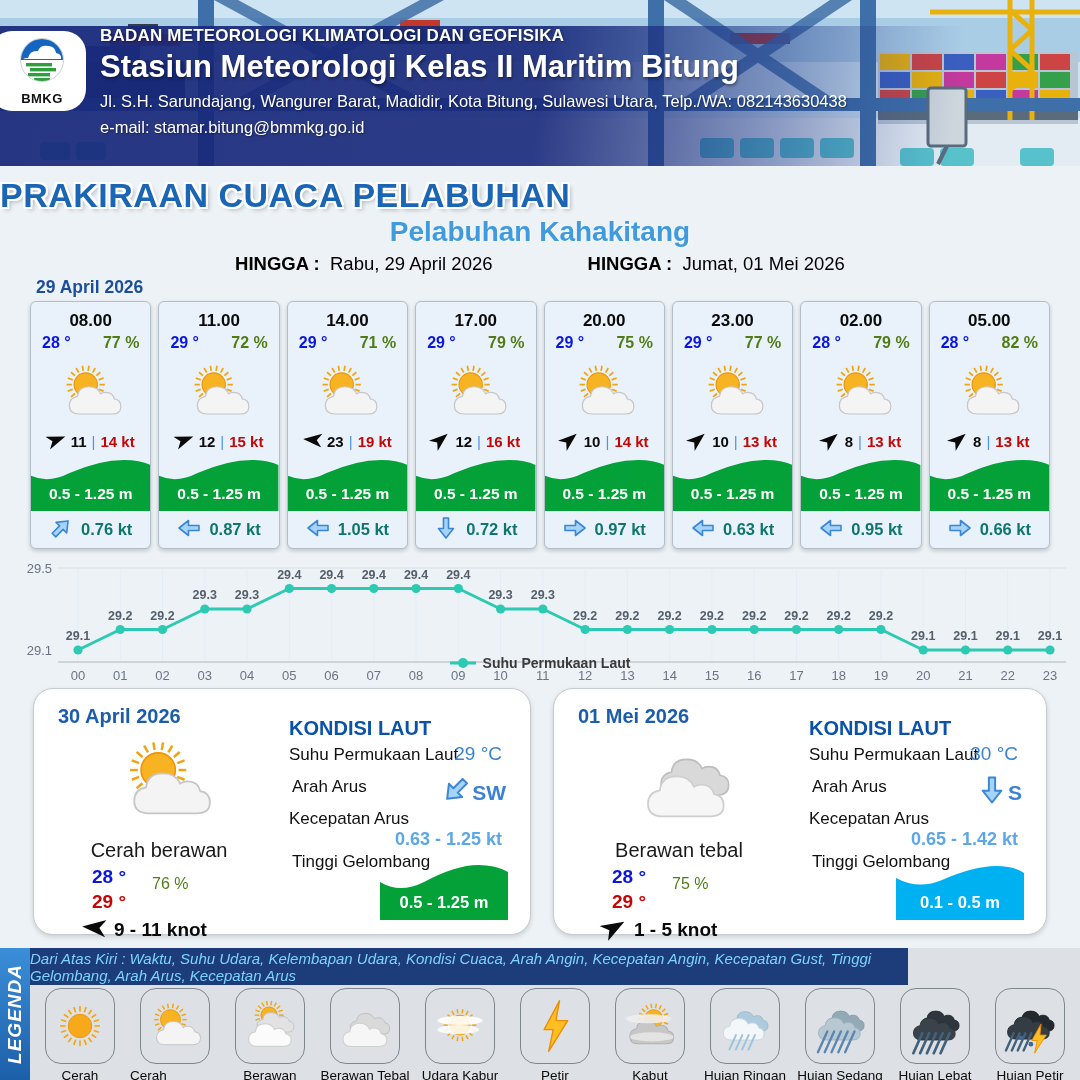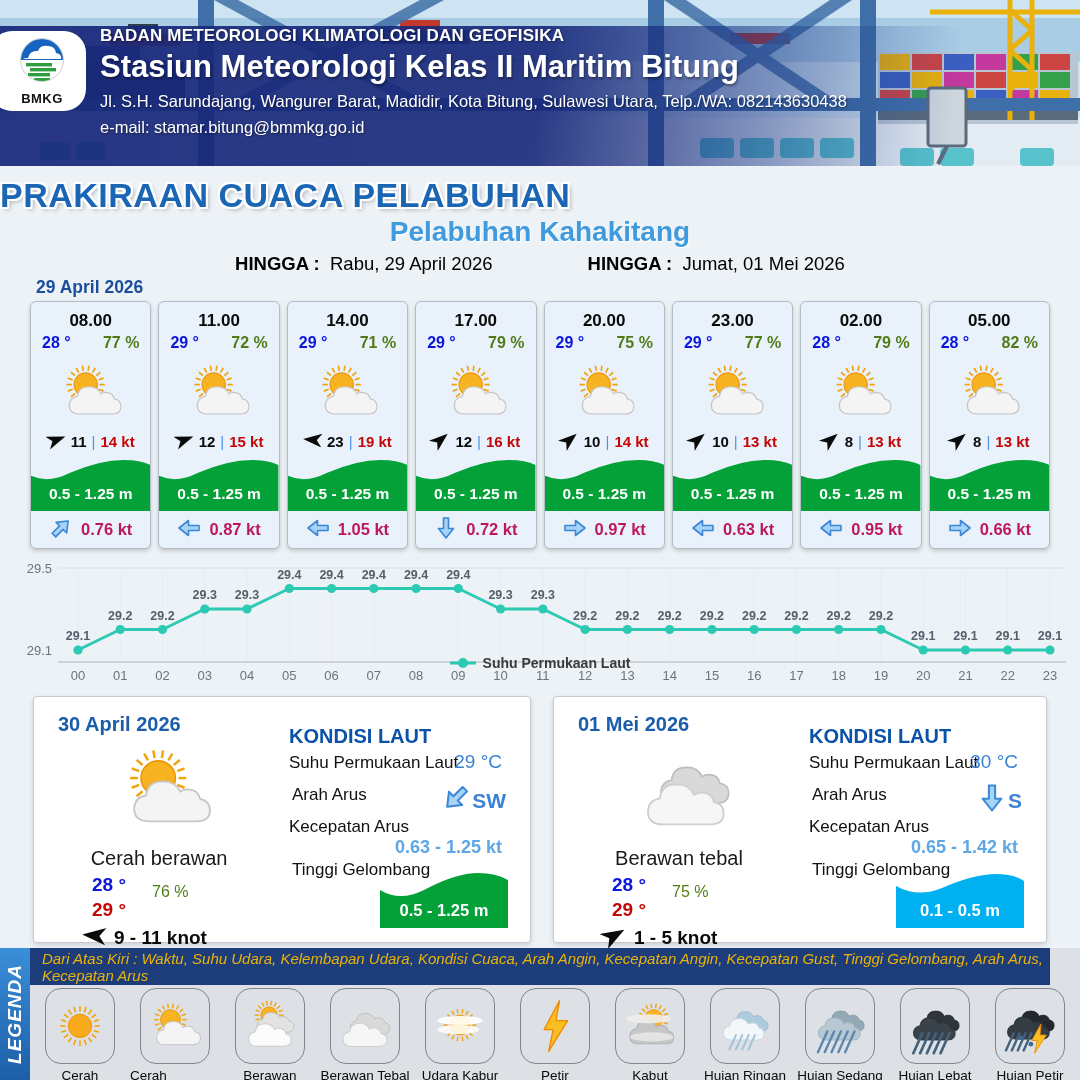--- a/index.html
+++ b/index.html
@@ -37,30 +37,30 @@
   .c-time { text-align:center; margin-top:9px; font-size:17px; font-weight:bold; color:#0a0a0a; }
   .c-row { display:flex; justify-content:space-between; padding:0 11px; margin-top:3px; font-size:16px; font-weight:bold; }
   .c-temp { color:#0a16dd; } .c-hum { color:#507c16; }
   .c-icon { height:76px; display:flex; align-items:center; justify-content:center; margin-top:2px; }
   .c-wind { display:flex; align-items:center; justify-content:center; gap:5px; font-size:15px; font-weight:bold; margin-top:3px; }
   .c-wind .num { color:#0a0a0a; } .c-wind .sep { color:#4d94e8; font-weight:normal; } .c-wind .gust { color:#c40606; }
   .c-wave { position:relative; margin-top:auto; height:62px; }
   .c-wave svg { position:absolute; left:0; bottom:0; width:100%; height:100%; }
   .c-wave .wave-text { position:absolute; left:0; right:0; bottom:8px; text-align:center; color:#fff; font-size:15.5px; font-weight:bold; }
   .c-cur { height:37px; display:flex; align-items:center; justify-content:center; gap:8px;
-    color:#be185d; font-size:16.5px; font-weight:bold; }
+    color:#0f766e; font-size:16.5px; font-weight:bold; }
 
   
   .chart-wrap { position:absolute; left:0; top:552px; width:1080px; height:100px; }
   .chart-legend { position:absolute; top:655px; width:100%; display:flex; justify-content:center; align-items:center; gap:7px;
     font-size:14px; font-weight:bold; color:#3a3a3a; }
 
   
   .panel { position:absolute; top:688px; height:247px; background:#fff; border:1.5px solid #c6cbd1;
-    border-radius:4px; box-shadow:0 2px 5px rgba(0,0,0,.15);margin-top:8px; }
+    border-radius:20px; box-shadow:0 2px 5px rgba(0,0,0,.15); }
   .panel.p1 { left:33px; width:498px; } .panel.p2 { left:553px; width:494px; }
   .p-date { position:absolute; left:24px; top:16px; font-size:20px; font-weight:bold; color:#1b5cab; }
   .p-icon { position:absolute; left:52px; top:42px; width:160px; height:102px; display:flex; justify-content:center; }
   .p-cond { position:absolute; left:0px; top:150px; width:250px; text-align:center; font-size:20px; color:#1a1a1a; }
   .p-tblue { position:absolute; left:58px; top:177px; font-size:19px; font-weight:bold; color:#0a16dd; }
   .p-tred { position:absolute; left:58px; top:202px; font-size:19px; font-weight:bold; color:#c40606; }
   .p-hum { position:absolute; left:118px; top:186px; font-size:16px; font-weight:normal; color:#507c16; }
   .p-wind { position:absolute; left:48px; top:230px; display:flex; align-items:center; gap:8px; font-size:19px; font-weight:bold; color:#0a0a0a; }
   .p-gust { position:absolute; left:82px; top:260px; font-size:19px; font-weight:bold; color:#c40606; }
   .p-sea-title { position:absolute; left:255px; top:28px; font-size:20px; font-weight:bold; color:#0a52a8; }
@@ -72,22 +72,22 @@
   .p-wave { position:absolute; right:22px; bottom:14px; width:128px; height:64px; }
   .p-wave svg { position:absolute; inset:0; }
   .p-wave .wave-text { position:absolute; left:0; right:0; bottom:8px; text-align:center; color:#fff; font-size:16.5px; font-weight:bold; }
 
   
   .legend { position:absolute; left:0; top:948px; width:1080px; height:132px; background:#dde1e5; }
   .legend-bar { position:absolute; left:0; top:0; width:30px; height:132px;
     background:linear-gradient(180deg,#3b8ed8,#1c5fa8); display:flex; align-items:center; justify-content:center; }
   .legend-bar span { writing-mode:vertical-rl; transform:rotate(180deg); color:#fff; font-size:19px;
     font-weight:bold; font-style:italic; letter-spacing:1px; }
-  .legend-desc { position:absolute; left:30px; top:0; width:1020px; height:37px; background:#1c3d7a;
-    color:#eab308; font-size:15px; font-style:italic; display:flex; align-items:center; padding-left:12px; }
+  .legend-desc { position:absolute; left:30px; top:0; width:878px; height:37px; background:#1c3d7a;
+    color:#7dd3fc; font-size:15px; font-style:italic; display:flex; align-items:center; }
   .legend-items { position:absolute; left:30px; top:40px; width:1050px; display:flex; justify-content:space-evenly; }
   .legend-item { display:flex; flex-direction:column; align-items:center; width:90px; }
   .legend-item .box { width:70px; height:76px; border:1.6px solid #7e868e; border-radius:16px;
     display:flex; align-items:center; justify-content:center; }
   .legend-item .lab { margin-top:4px; font-size:13.5px; color:#0a0a0a; }
 </style>
 </head>
 <body>
 
 <div class="page">

